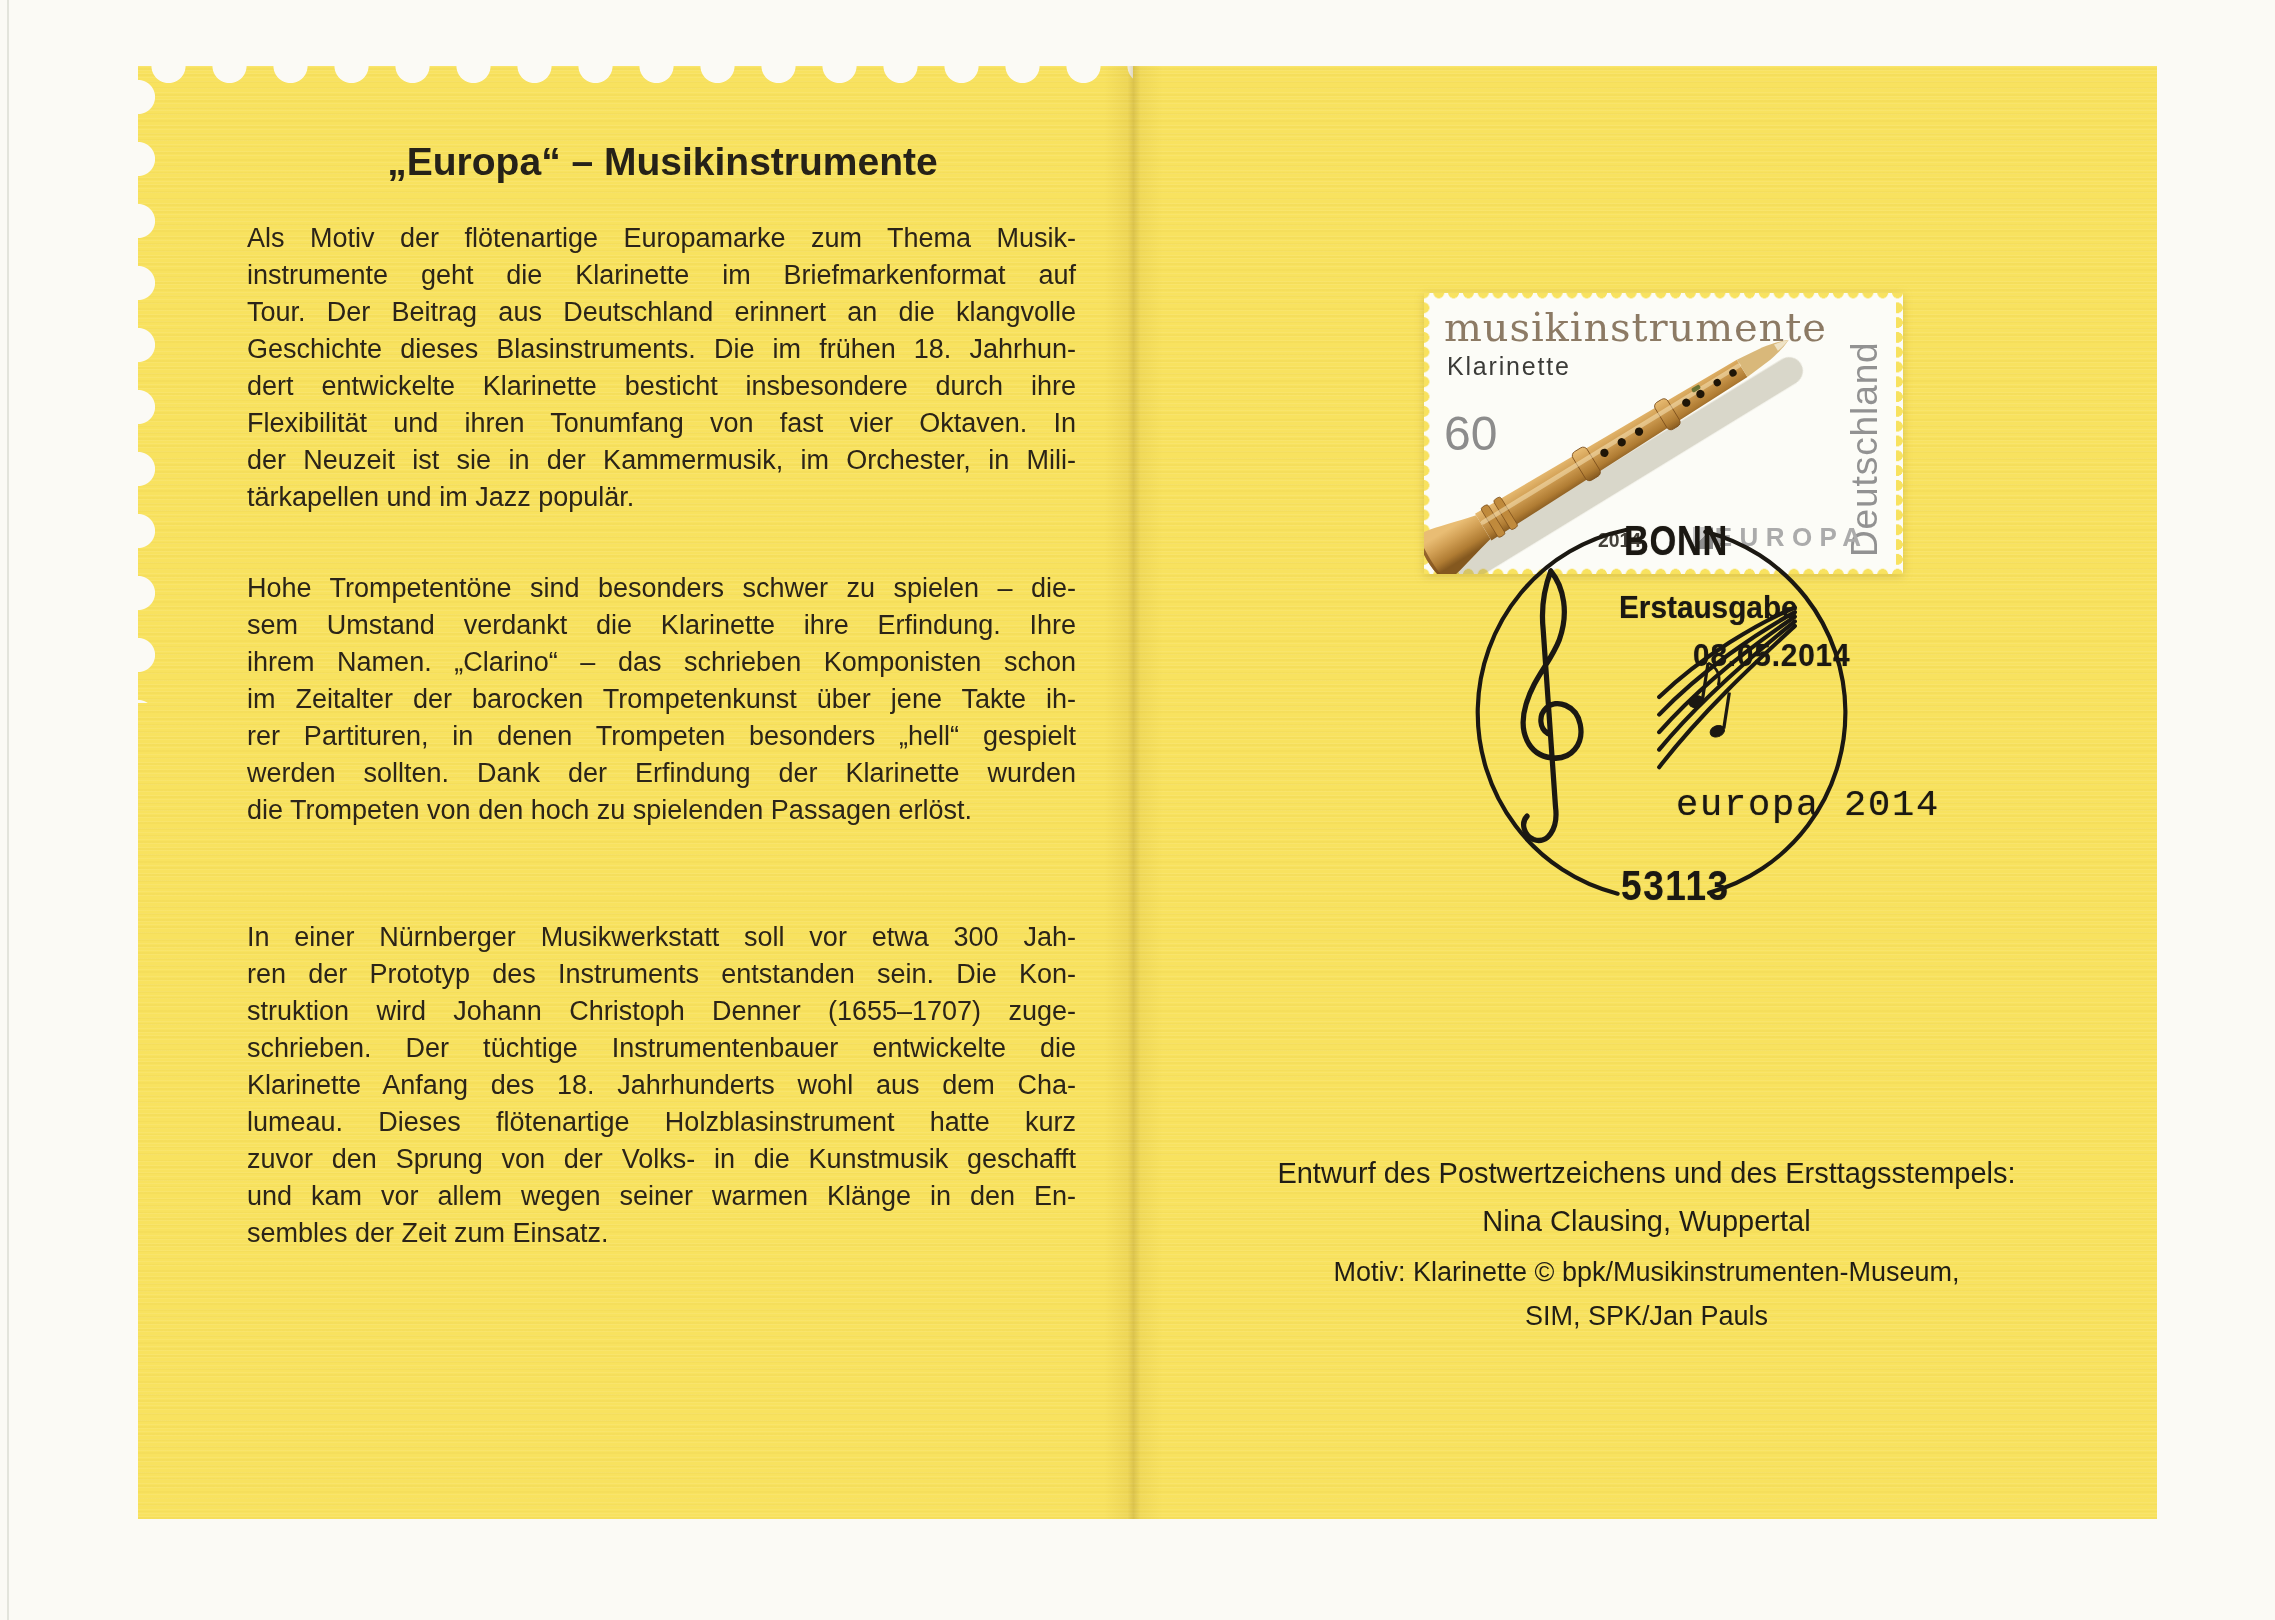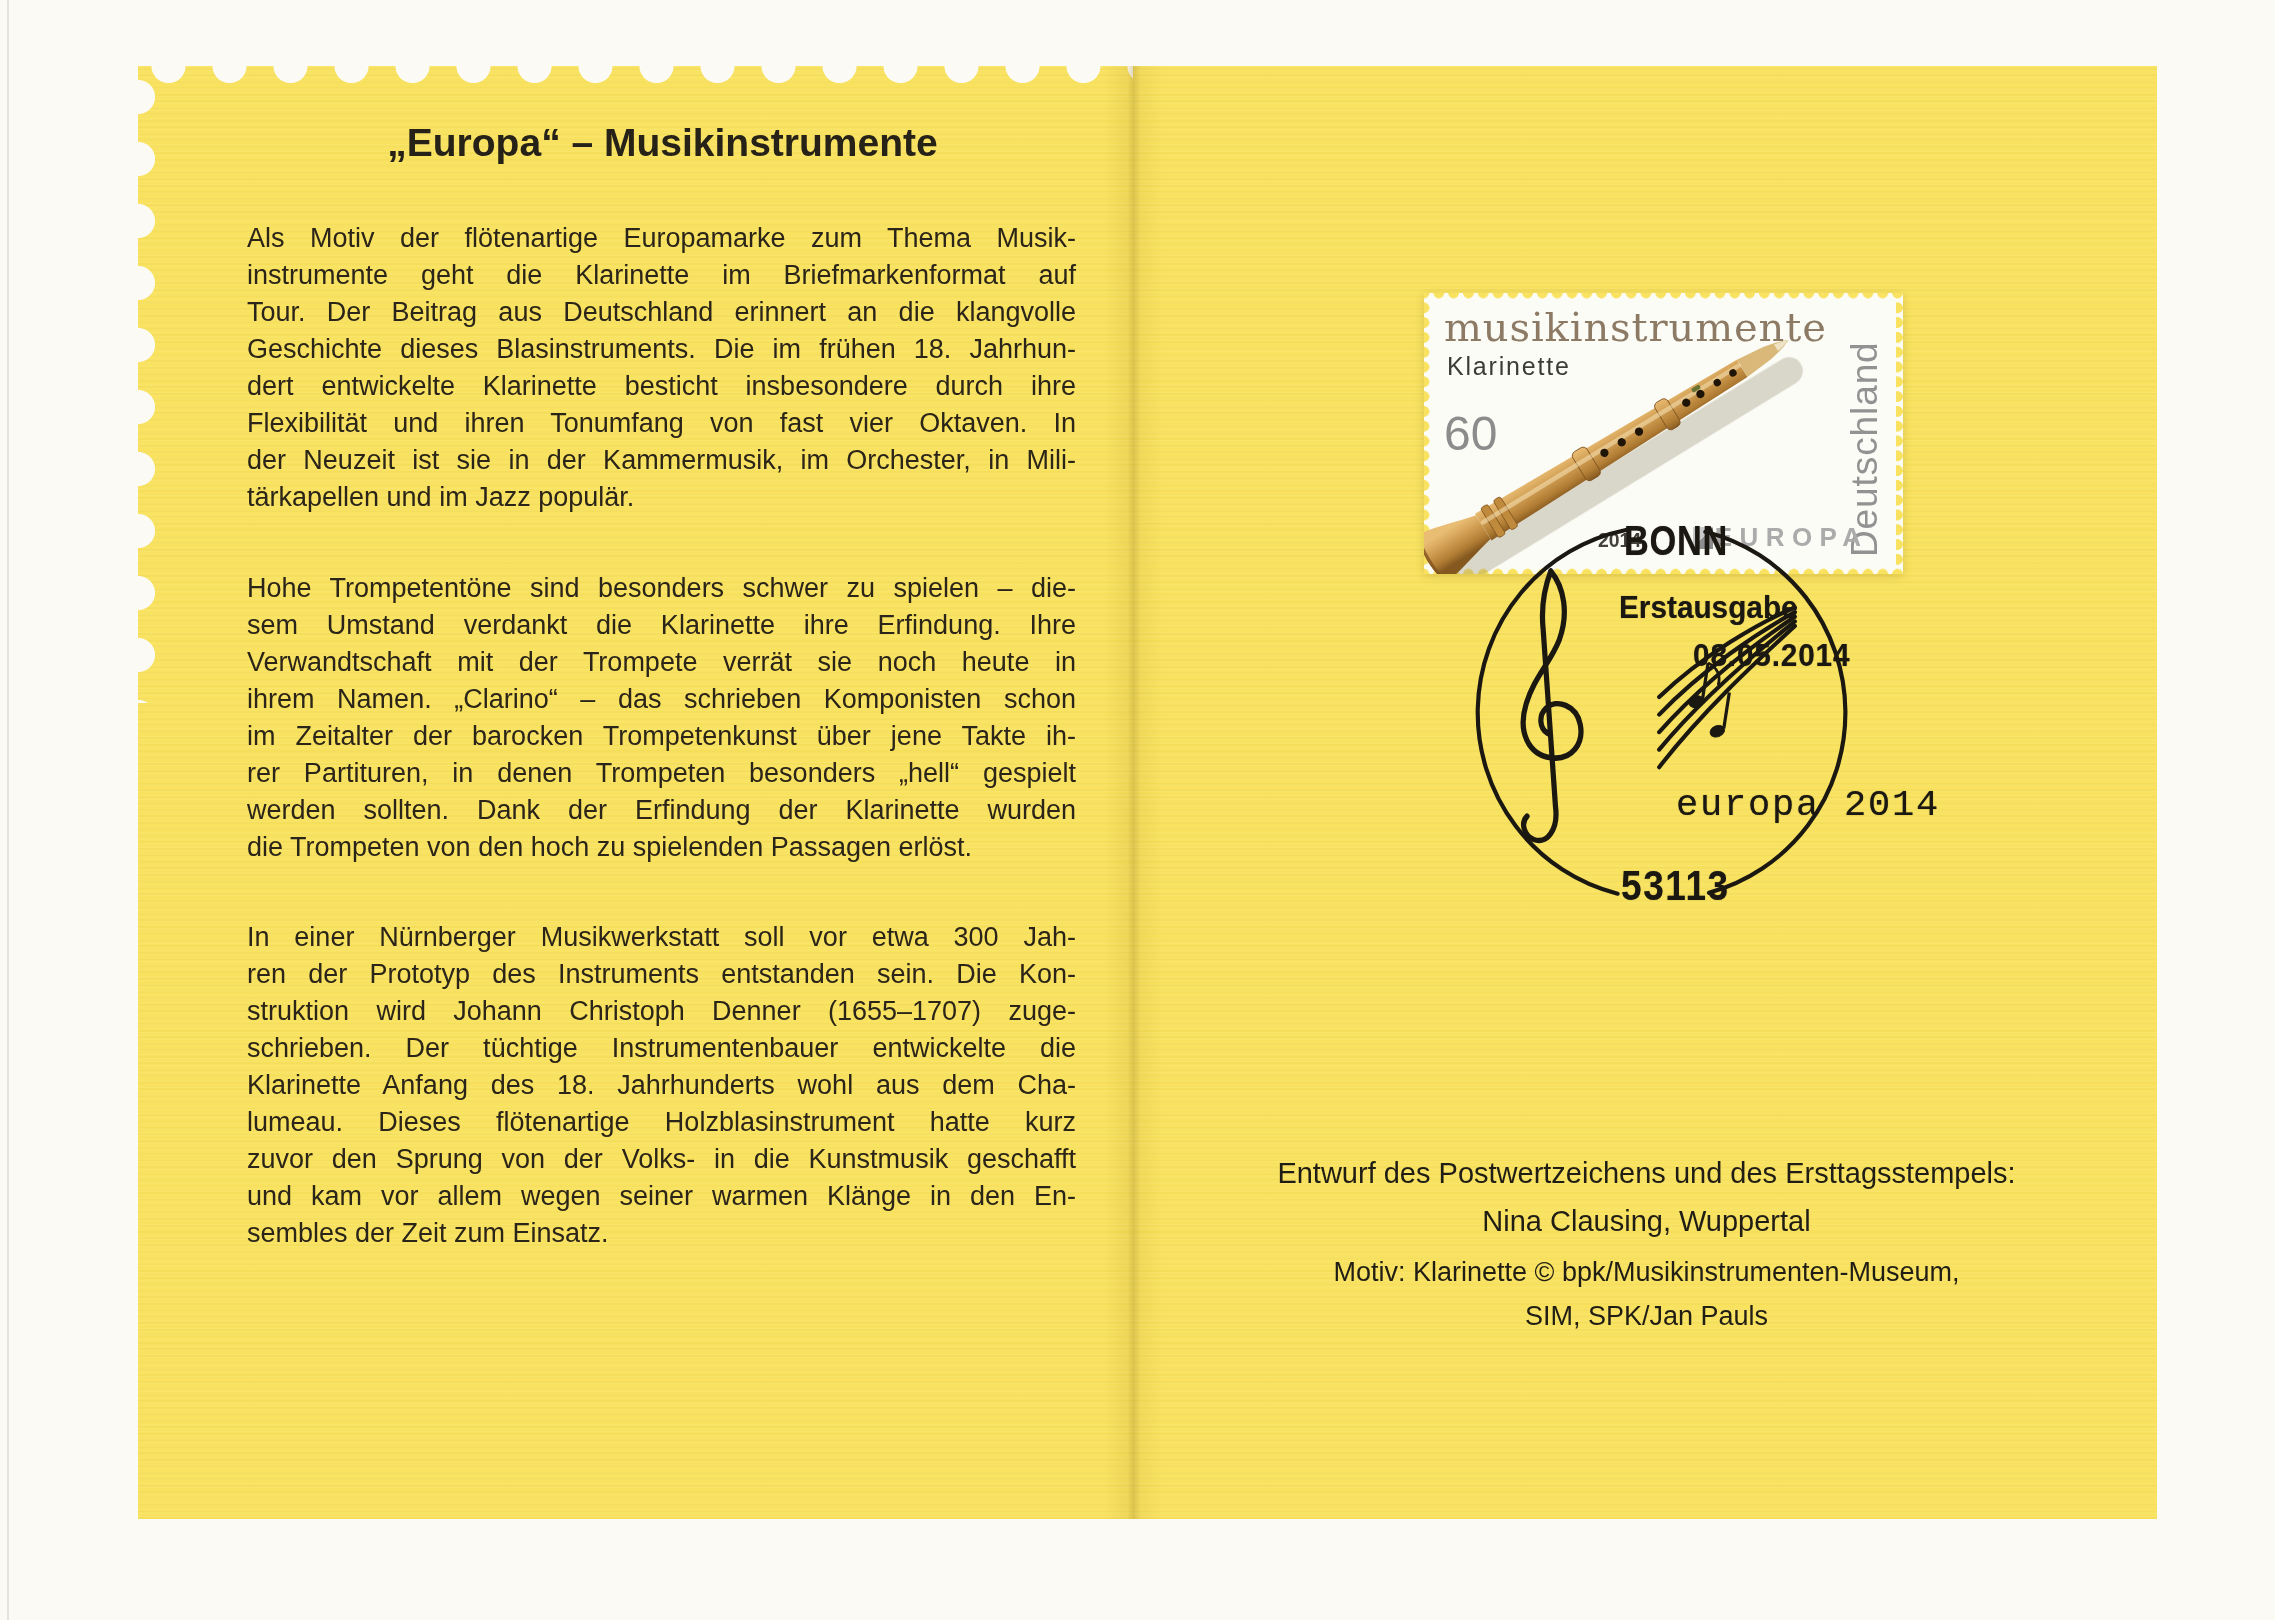--- a/index.html
+++ b/index.html
@@ -30,21 +30,21 @@
     background-size:44px 62px; background-repeat:repeat-y;
   }
   .fold {
     position:absolute; left:1104px; top:66px; width:59px; height:1453px;
     background:linear-gradient(90deg, rgba(150,115,15,0) 0%, rgba(150,115,15,0.10) 40%,
                rgba(120,90,10,0.22) 50%, rgba(150,115,15,0.08) 62%, rgba(150,115,15,0) 100%);
   }
 
   
   .title {
-    position:absolute; left:247px; top:121px; width:831px;
+    position:absolute; left:247px; top:140px; width:831px;
     font-size:39px; font-weight:700; color:#262218; text-align:center; letter-spacing:0px;
   }
   .paragraph { position:absolute; left:247px; width:829px; color:#2b2418; font-size:27px; }
   .p1 { top:220px; } .p2 { top:570px; } .p3 { top:919px; }
   .tline { line-height:37px; text-align:justify; text-align-last:justify; }
   .tline-last { text-align-last:left; }
 
   
   .stamp {
     position:absolute; left:1424px; top:293px; width:479px; height:281px;
@@ -108,21 +108,20 @@
       <div class="tline">Tour. Der Beitrag aus Deutschland erinnert an die klangvolle</div>
       <div class="tline">Geschichte dieses Blasinstruments. Die im frühen 18. Jahrhun-</div>
       <div class="tline">dert entwickelte Klarinette besticht insbesondere durch ihre</div>
       <div class="tline">Flexibilität und ihren Tonumfang von fast vier Oktaven. In</div>
       <div class="tline">der Neuzeit ist sie in der Kammermusik, im Orchester, in Mili-</div>
       <div class="tline tline-last">tärkapellen und im Jazz populär.</div>
     </div>
   <div class="paragraph p2">
       <div class="tline">Hohe Trompetentöne sind besonders schwer zu spielen – die-</div>
       <div class="tline">sem Umstand verdankt die Klarinette ihre Erfindung. Ihre</div>
-      <div class="tline">Verwandtschaft mit der Trompete verrät sie noch heute in</div>
       <div class="tline">ihrem Namen. „Clarino“ – das schrieben Komponisten schon</div>
       <div class="tline">im Zeitalter der barocken Trompetenkunst über jene Takte ih-</div>
       <div class="tline">rer Partituren, in denen Trompeten besonders „hell“ gespielt</div>
       <div class="tline">werden sollten. Dank der Erfindung der Klarinette wurden</div>
       <div class="tline tline-last">die Trompeten von den hoch zu spielenden Passagen erlöst.</div>
     </div>
   <div class="paragraph p3">
       <div class="tline">In einer Nürnberger Musikwerkstatt soll vor etwa 300 Jah-</div>
       <div class="tline">ren der Prototyp des Instruments entstanden sein. Die Kon-</div>
       <div class="tline">struktion wird Johann Christoph Denner (1655–1707) zuge-</div>

